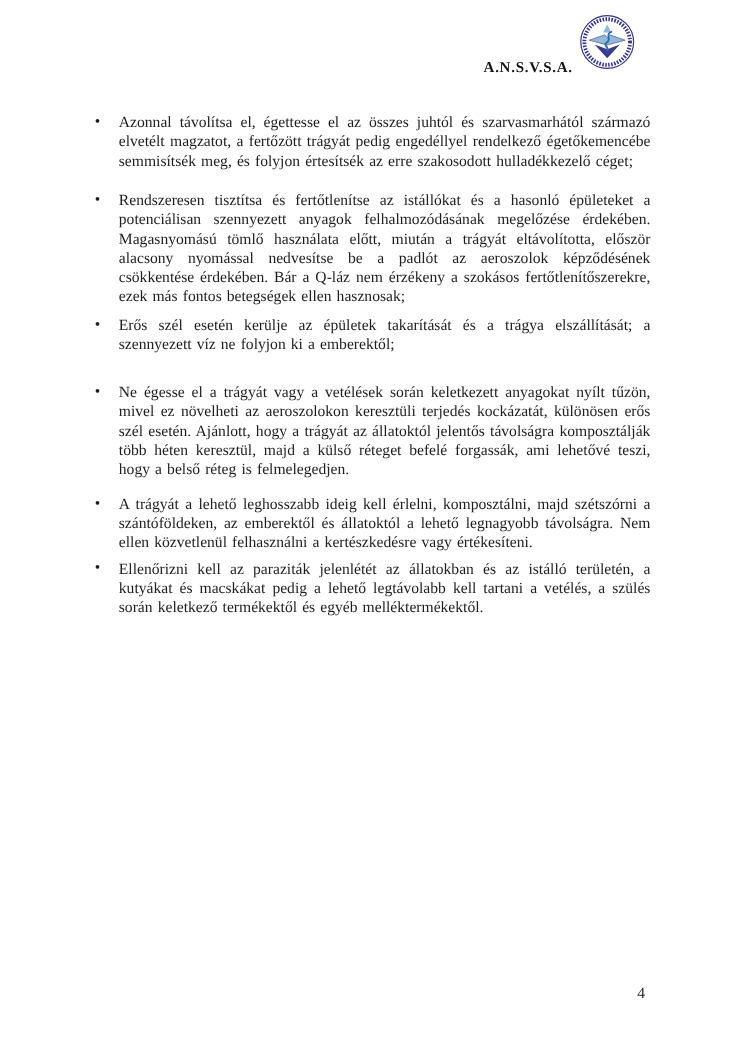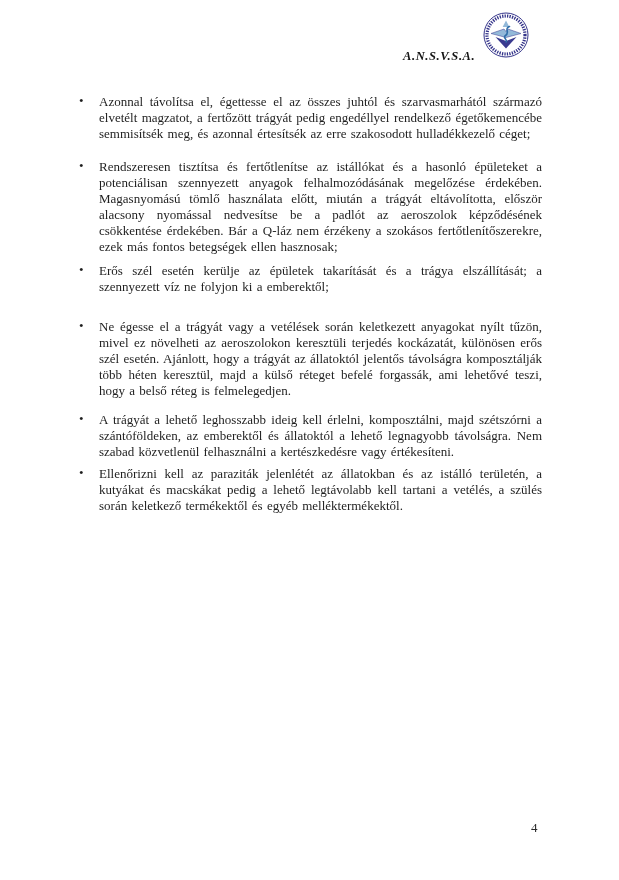--- a/index.html
+++ b/index.html
@@ -15,21 +15,20 @@
     font-family: "Liberation Serif", "DejaVu Serif", serif;
     color: #1e1e1e;
     overflow: hidden;
   }
   .org-abbrev {
     position: absolute;
     top: 49px;
     left: 403px;
     font-size: 12.5px;
     font-weight: bold;
-    font-style: italic;
     letter-spacing: 0.6px;
     color: #141414;
     white-space: nowrap;
   }
   .logo {
     position: absolute;
     top: 12px;
     left: 483px;
     width: 46px;
     height: 46px;
@@ -88,37 +87,37 @@
       <path d="M8 21.5 L21 17 L23 19.5 L25 17 L38 21.5 L23 25.5 Z" fill="#93b9d9" stroke="#3a3a8f" stroke-width="0.5"></path>
       <path d="M12.5 25 L23 36.5 L33.5 25 L23 29 Z" fill="#3a3a8f"></path>
       <path d="M26.5 14.5 C20.5 16.5 27.5 20.5 22.5 23.5 C19.5 25.5 24.5 27.5 23.2 30" stroke="#2f6da8" stroke-width="1.6" fill="none" stroke-linecap="round"></path>
     </svg>
   </div>
 
   <div class="content">
     <ul class="bullet-list">
       <li>
         <span class="marker">•</span>
-        <span>Azonnal távolítsa el, égettesse el az összes juhtól és szarvasmarhától származó elvetélt magzatot, a fertőzött trágyát pedig engedéllyel rendelkező égetőkemencébe semmisítsék meg, és azonnal értesítsék az erre szakosodott hulladékkezelő céget;</span>
+        <span>Azonnal távolítsa el, égettesse el az összes juhtól és szarvasmarhától származó elvetélt magzatot, a fertőzött trágyát pedig engedéllyel rendelkező égetőkemencébe semmisítsék meg, és folyjon értesítsék az erre szakosodott hulladékkezelő céget;</span>
       </li>
       <li>
         <span class="marker">•</span>
         <span>Rendszeresen tisztítsa és fertőtlenítse az istállókat és a hasonló épületeket a potenciálisan szennyezett anyagok felhalmozódásának megelőzése érdekében. Magasnyomású tömlő használata előtt, miután a trágyát eltávolította, először alacsony nyomással nedvesítse be a padlót az aeroszolok képződésének csökkentése érdekében. Bár a Q-láz nem érzékeny a szokásos fertőtlenítőszerekre, ezek más fontos betegségek ellen hasznosak;</span>
       </li>
       <li>
         <span class="marker">•</span>
         <span>Erős szél esetén kerülje az épületek takarítását és a trágya elszállítását; a szennyezett víz ne folyjon ki a emberektől;</span>
       </li>
       <li>
         <span class="marker">•</span>
         <span>Ne égesse el a trágyát vagy a vetélések során keletkezett anyagokat nyílt tűzön, mivel ez növelheti az aeroszolokon keresztüli terjedés kockázatát, különösen erős szél esetén. Ajánlott, hogy a trágyát az állatoktól jelentős távolságra komposztálják több héten keresztül, majd a külső réteget befelé forgassák, ami lehetővé teszi, hogy a belső réteg is felmelegedjen.</span>
       </li>
       <li>
         <span class="marker">•</span>
-        <span>A trágyát a lehető leghosszabb ideig kell érlelni, komposztálni, majd szétszórni a szántóföldeken, az emberektől és állatoktól a lehető legnagyobb távolságra. Nem szabad közvetlenül felhasználni a kertészkedésre vagy értékesíteni.</span>
+        <span>A trágyát a lehető leghosszabb ideig kell érlelni, komposztálni, majd szétszórni a szántóföldeken, az emberektől és állatoktól a lehető legnagyobb távolságra. Nem ellen közvetlenül felhasználni a kertészkedésre vagy értékesíteni.</span>
       </li>
       <li>
         <span class="marker">•</span>
         <span>Ellenőrizni kell az paraziták jelenlétét az állatokban és az istálló területén, a kutyákat és macskákat pedig a lehető legtávolabb kell tartani a vetélés, a szülés során keletkező termékektől és egyéb melléktermékektől.</span>
       </li>
     </ul>
   </div>
 
   <div class="page-number">4</div>
 

